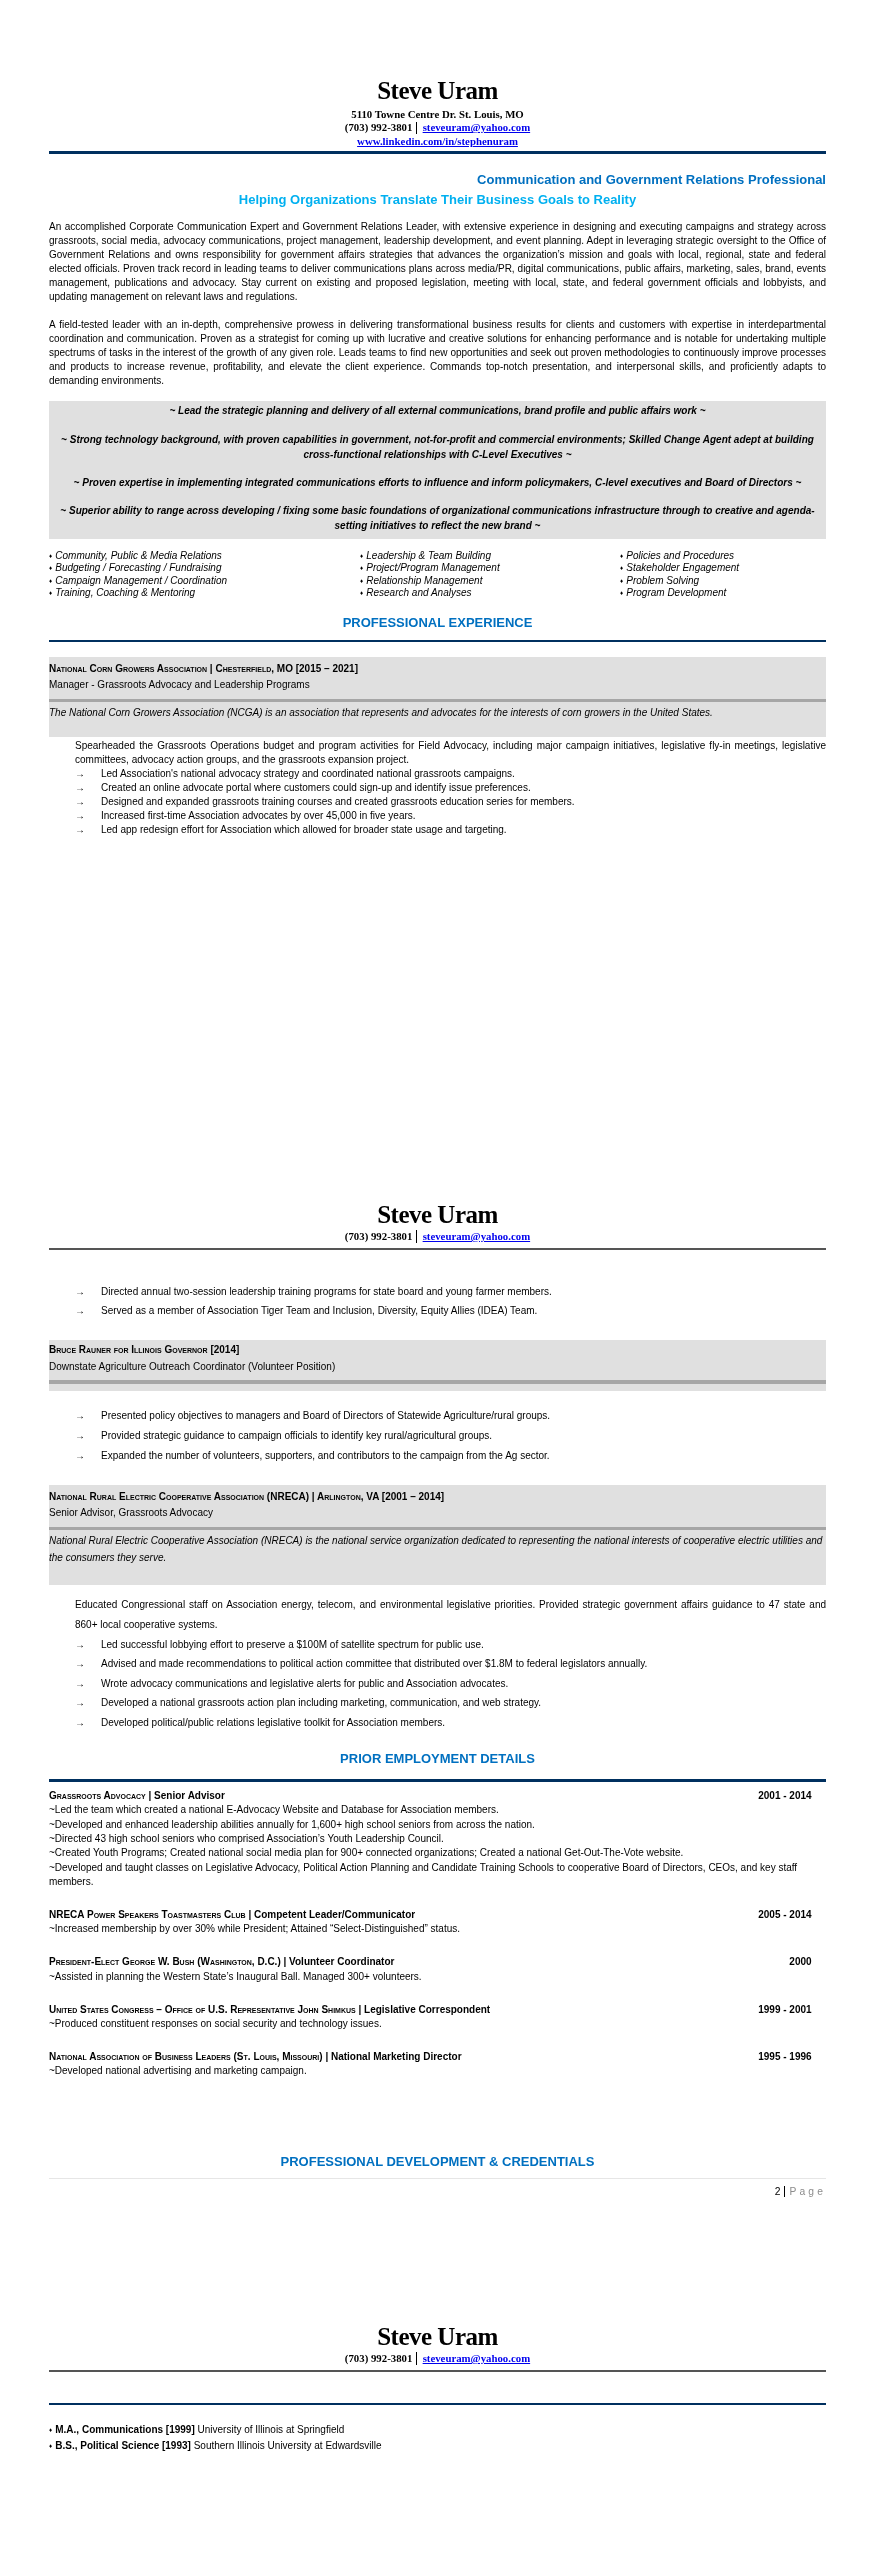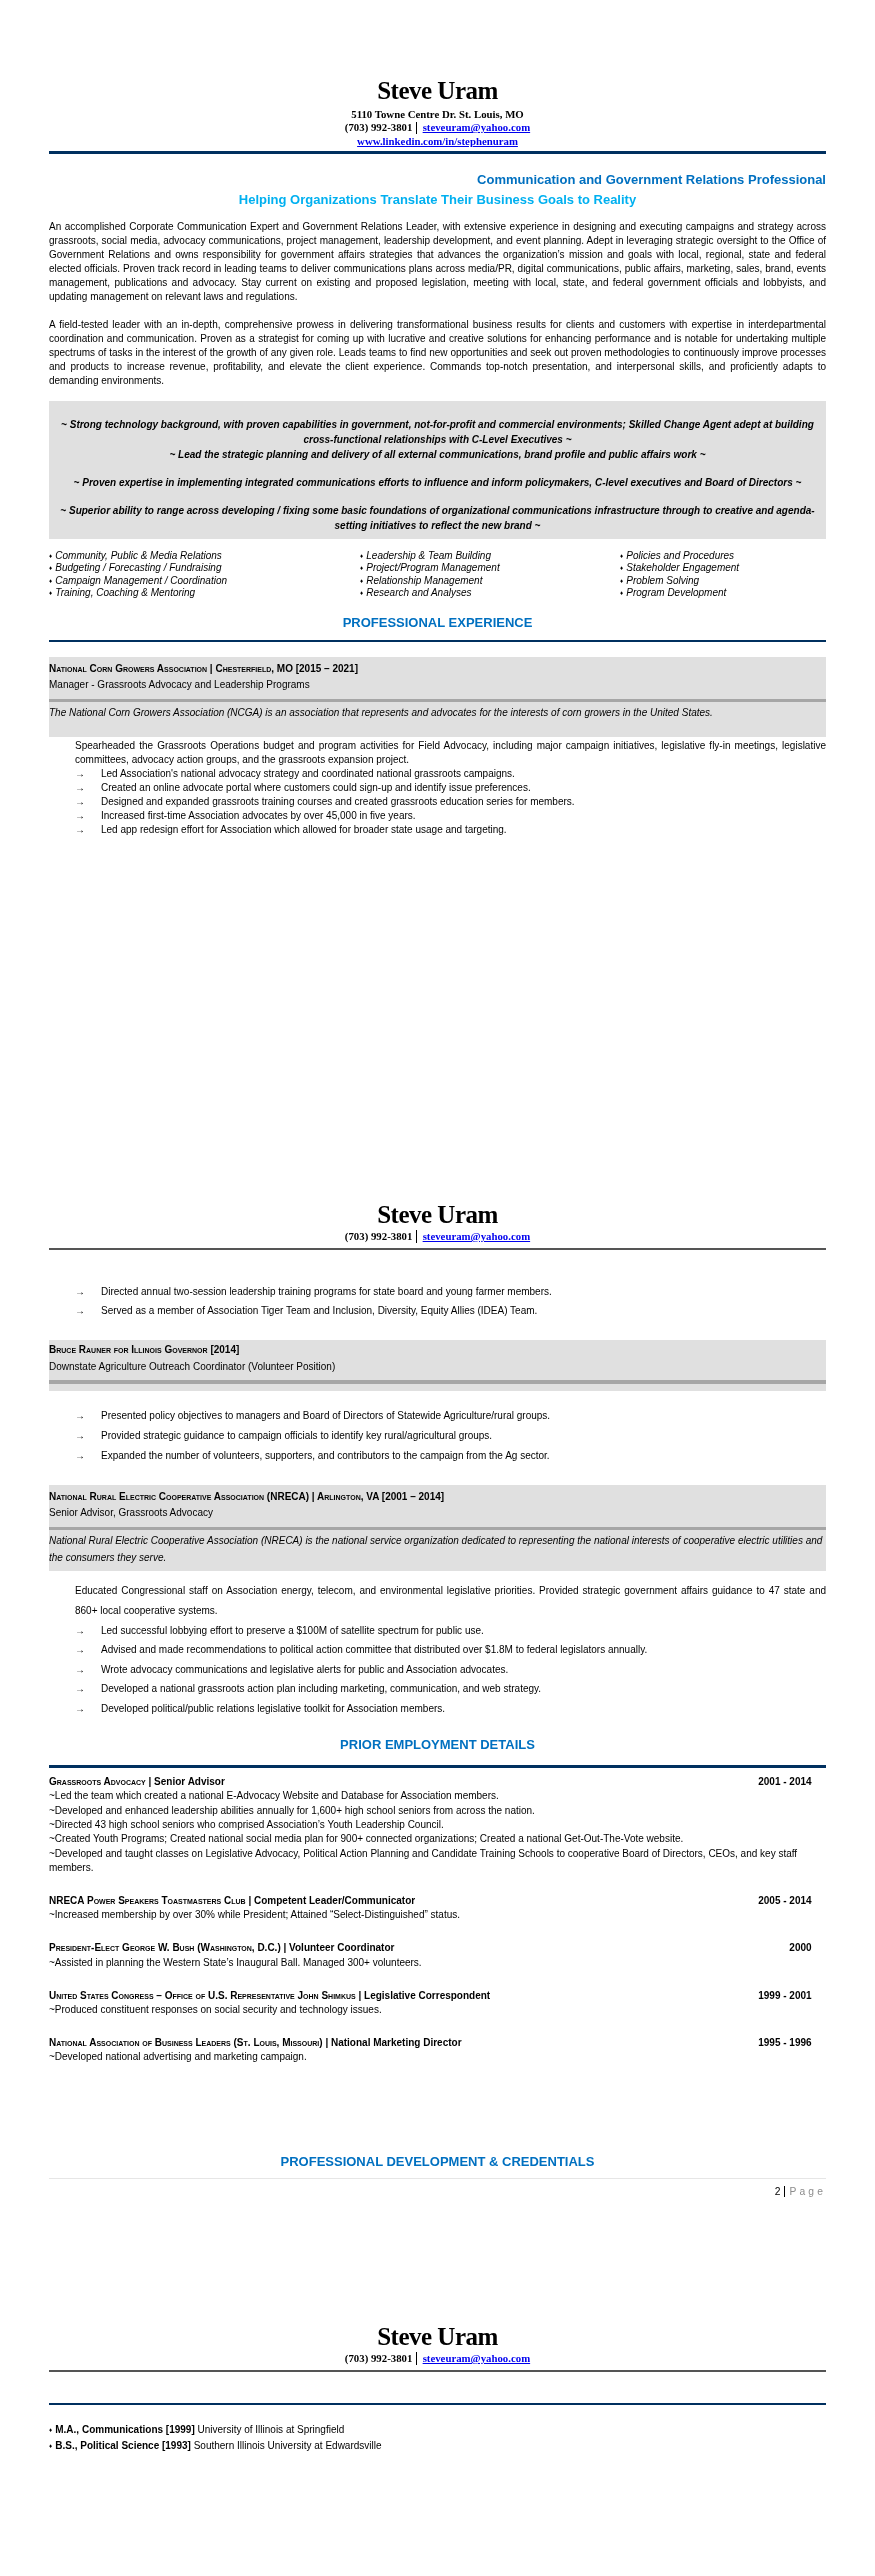--- a/index.html
+++ b/index.html
@@ -71,22 +71,22 @@
     </div>
     <div class="rule-dark" style="margin-top:3.1px;"></div>
 
     <div class="headline" style="margin-top:17.5px;">Communication and Government Relations Professional</div>
     <div class="subheadline" style="margin-top:3.1px;">Helping Organizations Translate Their Business Goals to Reality</div>
 
     <p class="body" style="margin-top:12.4px;">An accomplished Corporate Communication Expert and Government Relations Leader, with extensive experience in designing and executing campaigns and strategy across grassroots, social media, advocacy communications, project management, leadership development, and event planning. Adept in leveraging strategic oversight to the Office of Government Relations and owns responsibility for government affairs strategies that advances the organization’s mission and goals with local, regional, state and federal elected officials. Proven track record in leading teams to deliver communications plans across media/PR, digital communications, public affairs, marketing, sales, brand, events management, publications and advocacy. Stay current on existing and proposed legislation, meeting with local, state, and federal government officials and lobbyists, and updating management on relevant laws and regulations.</p>
     <p class="body" style="margin-top:13.4px;">A field-tested leader with an in-depth, comprehensive prowess in delivering transformational business results for clients and customers with expertise in interdepartmental coordination and communication. Proven as a strategist for coming up with lucrative and creative solutions for enhancing performance and is notable for undertaking multiple spectrums of tasks in the interest of the growth of any given role. Leads teams to find new opportunities and seek out proven methodologies to continuously improve processes and products to increase revenue, profitability, and elevate the client experience. Commands top-notch presentation, and interpersonal skills, and proficiently adapts to demanding environments.</p>
 
     <div class="shade" style="margin-top:13.4px; padding:2.1px 0 5.2px 0;">
+      <div class="callout">~ Lead the strategic planning and delivery of all external communications, brand profile and public affairs work ~</div>
       <div class="callout" style="margin-top:13.4px;">~ Strong technology background, with proven capabilities in government, not-for-profit and commercial environments; Skilled Change Agent adept at building cross-functional relationships with C-Level Executives ~</div>
-      <div class="callout">~ Lead the strategic planning and delivery of all external communications, brand profile and public affairs work ~</div>
       <div class="callout" style="margin-top:13.4px;">~ Proven expertise in implementing integrated communications efforts to influence and inform policymakers, C-level executives and Board of Directors ~</div>
       <div class="callout" style="margin-top:13.4px;">~ Superior ability to range across developing / fixing some basic foundations of organizational communications infrastructure through to creative and agenda-setting initiatives to reflect the new brand ~</div>
     </div>
 
     <div class="skills" style="margin-top:11.3px;">
       <div class="col" style="width:311px;">
         <span><span class="diamond">♦</span><span>Community, Public &amp; Media Relations</span></span>
         <span><span class="diamond">♦</span><span>Budgeting / Forecasting / Fundraising</span></span>
         <span><span class="diamond">♦</span><span>Campaign Management / Coordination</span></span>
         <span><span class="diamond">♦</span><span>Training, Coaching &amp; Mentoring</span></span>
@@ -144,21 +144,21 @@
       <div class="role">Downstate Agriculture Outreach Coordinator (Volunteer Position)</div>
       <div class="job-divider" style="margin-bottom:2.1px;"></div>
     </div>
 
     <ul class="arrows" style="padding-left:0; margin-top:15.5px;">
       <li style="margin-left:26px; line-height:19.6px;"><span class="arrow">→</span><span>Presented policy objectives to managers and Board of Directors of Statewide Agriculture/rural groups.</span></li>
       <li style="margin-left:26px; line-height:19.6px;"><span class="arrow">→</span><span>Provided strategic guidance to campaign officials to identify key rural/agricultural groups.</span></li>
       <li style="margin-left:26px; line-height:19.6px;"><span class="arrow">→</span><span>Expanded the number of volunteers, supporters, and contributors to the campaign from the Ag sector.</span></li>
     </ul>
 
-    <div class="shade job-head" style="margin-top:19.6px; padding-bottom:5px;">
+    <div class="shade job-head" style="margin-top:19.6px; padding-bottom:19px;">
       <div class="company">National Rural Electric Cooperative Association (NRECA) | Arlington, VA [2001 – 2014]</div>
       <div class="role">Senior Advisor, Grassroots Advocacy</div>
       <div class="job-divider"></div>
       <div class="job-desc">National Rural Electric Cooperative Association (NRECA) is the national service organization dedicated to representing the national interests of cooperative electric utilities and the consumers they serve.</div>
     </div>
 
     <p class="body indent" style="margin-top:10.3px; line-height:19.6px;">Educated Congressional staff on Association energy, telecom, and environmental legislative priorities. Provided strategic government affairs guidance to 47 state and 860+ local cooperative systems.</p>
     <ul class="arrows" style="padding-left:0;">
       <li style="margin-left:26px; line-height:19.6px;"><span class="arrow">→</span><span>Led successful lobbying effort to preserve a $100M of satellite spectrum for public use.</span></li>
       <li style="margin-left:26px; line-height:19.6px;"><span class="arrow">→</span><span>Advised and made recommendations to political action committee that distributed over $1.8M to federal legislators annually.</span></li>

